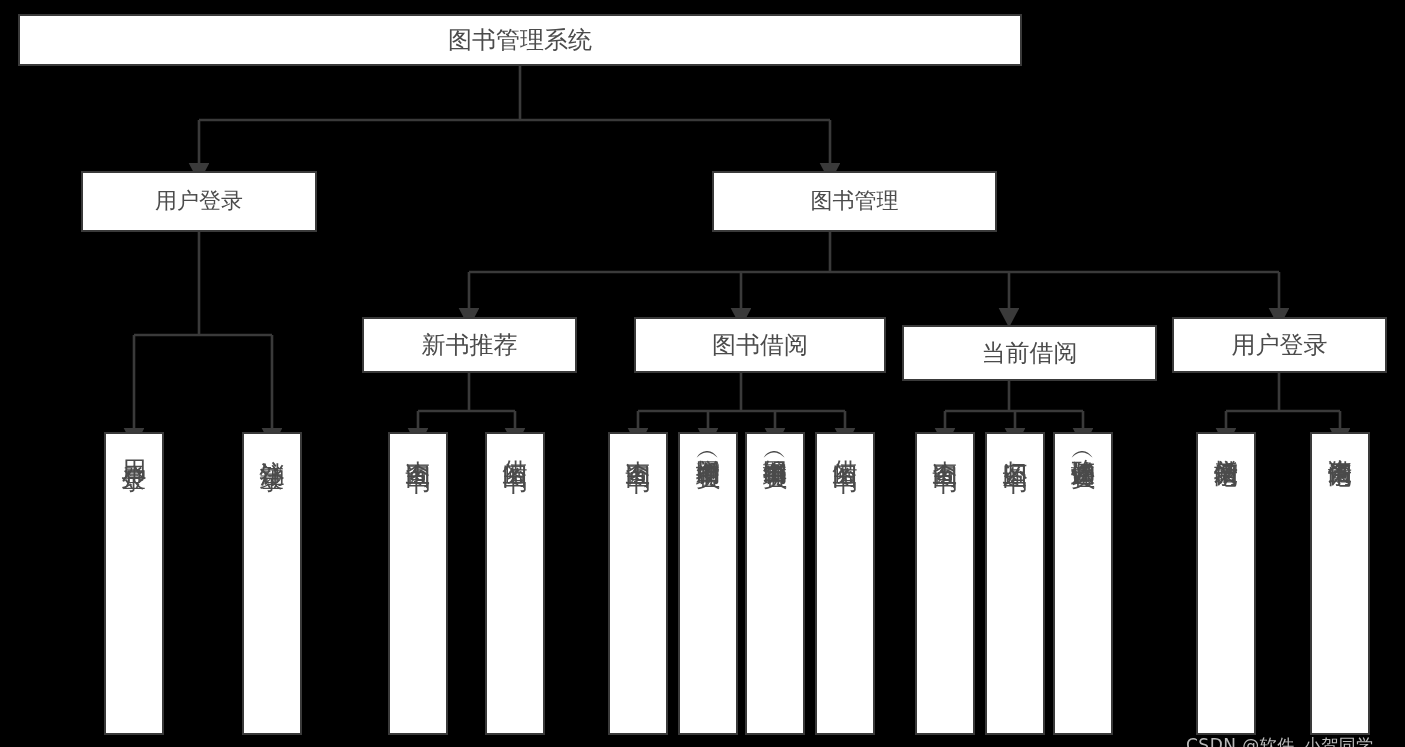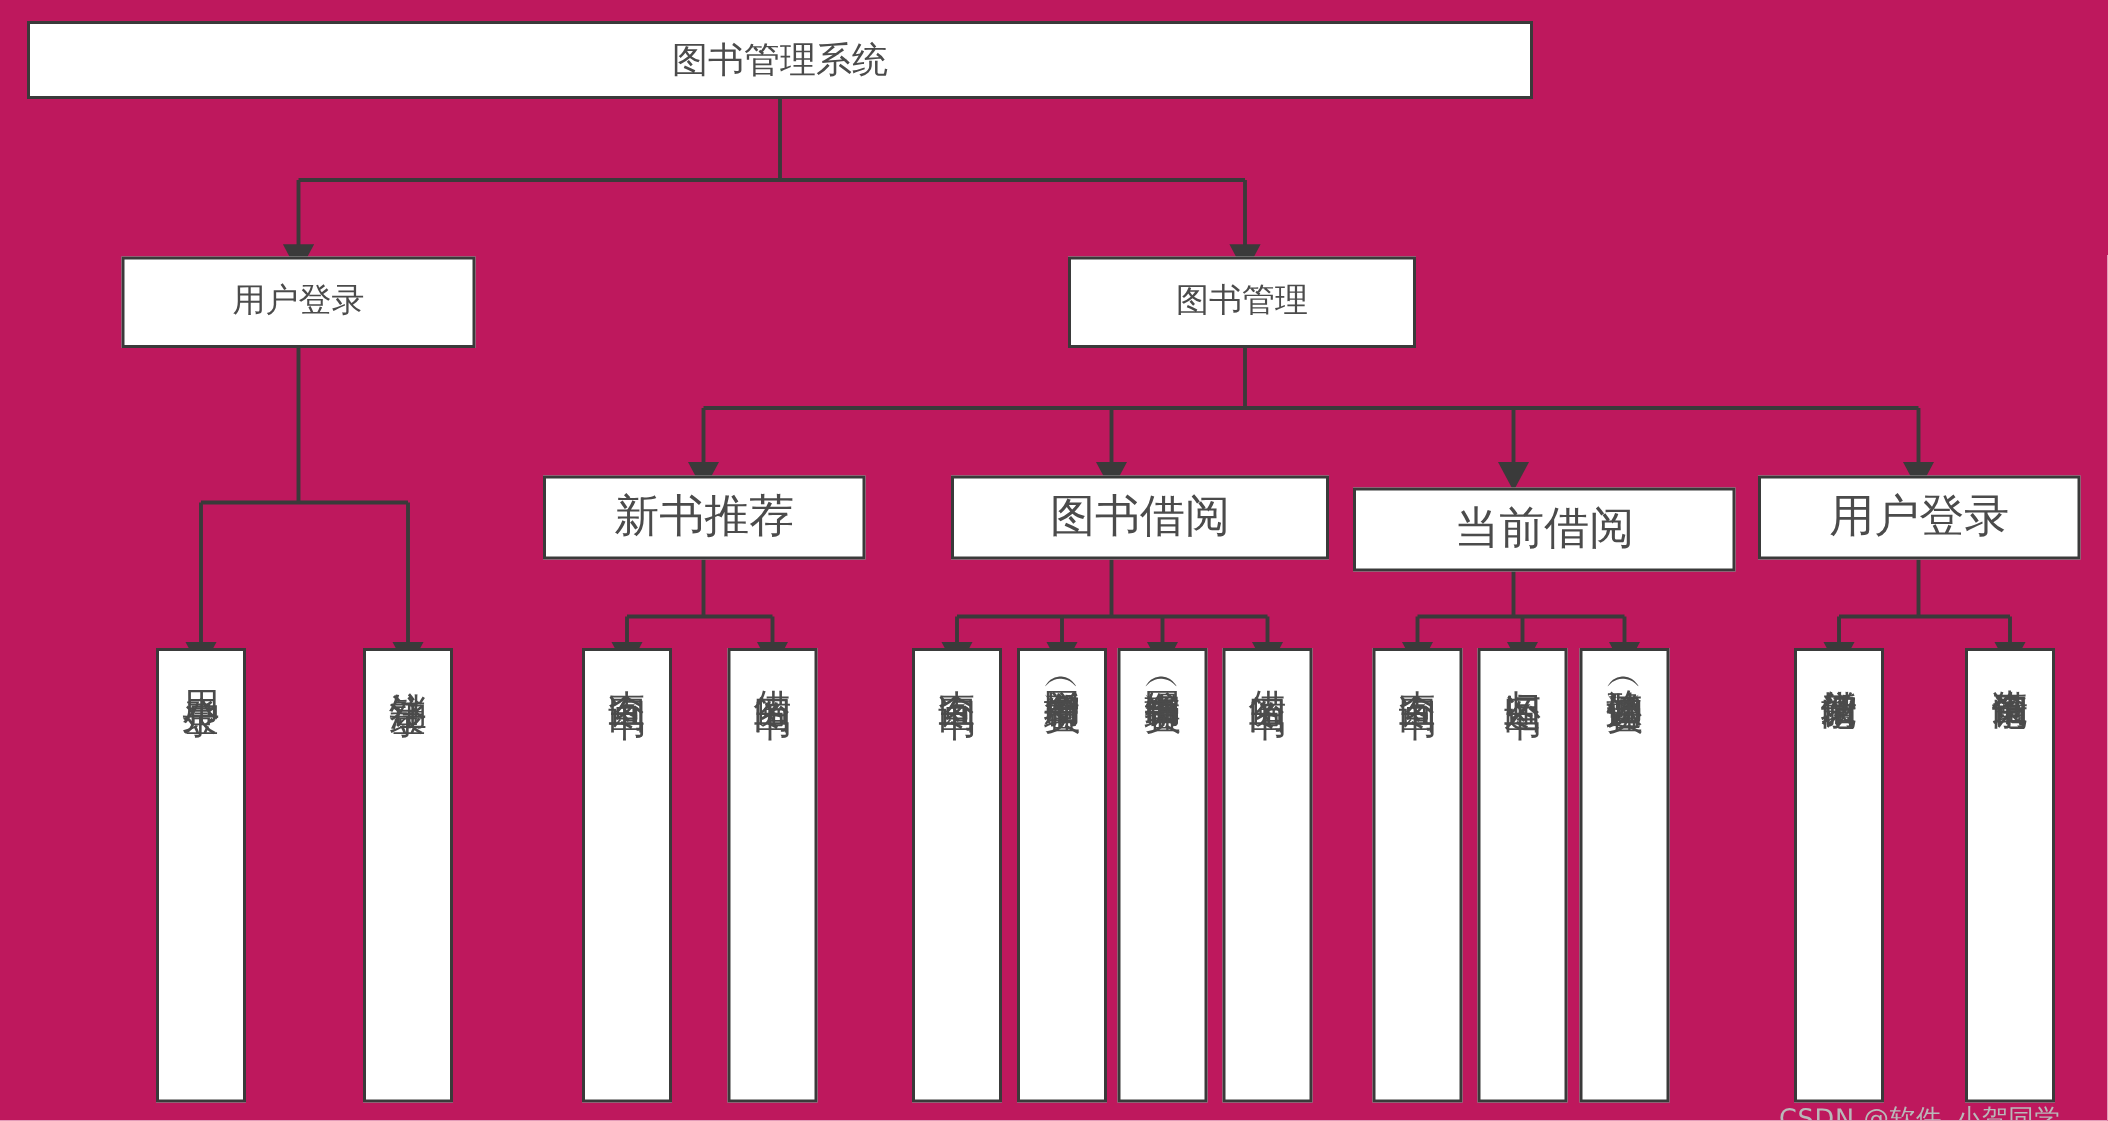--- a/index.html
+++ b/index.html
@@ -8,21 +8,21 @@
     padding: 0;
     background: #ffffff;
   }
   body {
     font-family: "DejaVu Sans", "Liberation Sans", sans-serif;
   }
   #canvas {
     position: relative;
     width: 1405px;
     height: 747px;
-    background: #be185d;
+    background: #000000;
     overflow: hidden;
   }
   svg.connectors {
     position: absolute;
     left: 0;
     top: 0;
     width: 1405px;
     height: 747px;
     pointer-events: none;
   }
@@ -46,21 +46,21 @@
   .node-root {
     border-width: 2px;
   }
   .node-root .label {
     font-size: 24px;
   }
   .node-l1 .label {
     font-size: 22px;
   }
   .node-l2 .label {
-    font-size: 30px;
+    font-size: 24px;
   }
   
   .node-leaf {
     align-items: flex-start;
     justify-content: center;
     padding-top: 6px;
   }
   .node-leaf .label {
     writing-mode: vertical-rl;
     text-orientation: upright;
@@ -144,21 +144,21 @@
   </svg>
 
   <div class="node node-root" style="left:18px; top:14px; width:1004px; height:52px;">
     <span class="label">图书管理系统</span>
   </div>
 
   <div class="node node-l1" style="left:81px; top:171px; width:236px; height:61px;">
     <span class="label">用户登录</span>
   </div>
 
-  <div class="node node-l1" style="left:712px; top:171px; width:232px; height:61px;">
+  <div class="node node-l1" style="left:712px; top:171px; width:285px; height:61px;">
     <span class="label">图书管理</span>
   </div>
 
   <div class="node node-l2" style="left:362px; top:317px; width:215px; height:56px;">
     <span class="label">新书推荐</span>
   </div>
 
   <div class="node node-l2" style="left:634px; top:317px; width:252px; height:56px;">
     <span class="label">图书借阅</span>
   </div>

